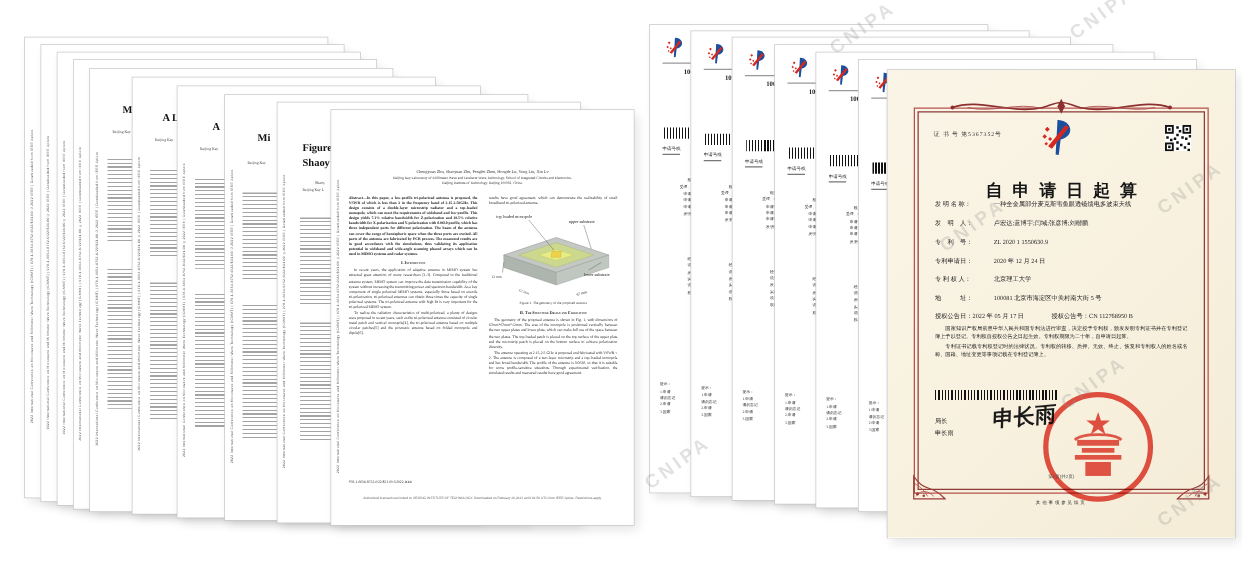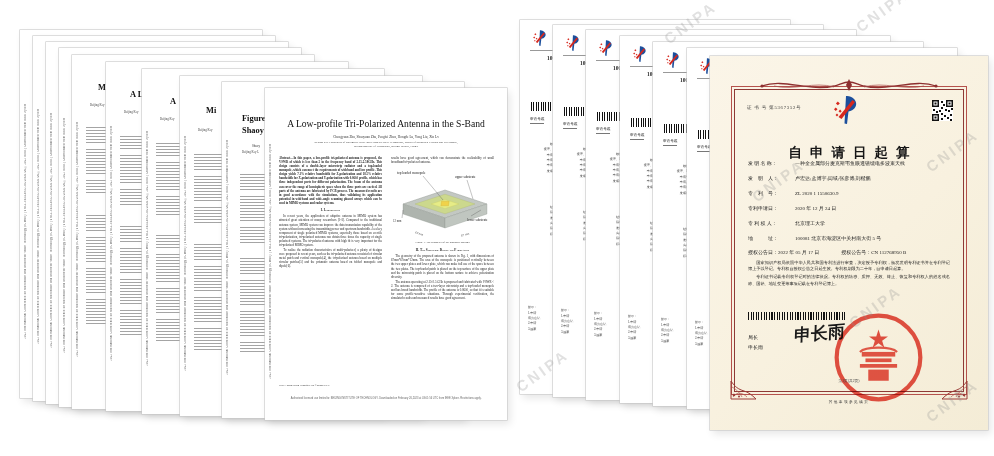--- a/index.html
+++ b/index.html
@@ -120,21 +120,20 @@
     <div class="bt" style="left:20px;top:32px;">Figure</div>
     <div class="bt" style="left:20px;top:44px;">Shaoy</div>
     <div class="ba" style="left:30px;top:62px;">Shaoy</div>
     <div class="bb" style="left:20px;top:68px;">Beijing Key L</div>
     <div class="ft" style="left:18px;top:92px;width:34px;height:70px;"></div>
     <div class="ft" style="left:18px;top:176px;width:34px;height:96px;"></div>
   </div>
 
   <div class="sheet" style="left:265px;top:88px;width:242px;height:332px;">
     <div class="side">2022 International Conference on Microwave and Millimeter Wave Technology (ICMMT) | 978-1-6654-8752-0/22/$31.00 ©2022 IEEE | Downloaded from IEEE Xplore</div>
-    <div class="ptitle">A Low-profile Tri-Polarized Antenna in the S-Band</div>
     <div class="pauth">Chengyuan Zhu, Shaoyuan Zhu, Pengfei Zhen, Hongde Lu, Yong Liu, Xin Lv</div>
     <div class="paff">Beijing Key Laboratory of Millimeter Wave and Terahertz Wave Technology, School of Integrated Circuits and Electronics,
 Beijing Institute of Technology, Beijing 100081, China.</div>
 
     <div class="col colL">
       <div class="habs">Abstract—In this paper, a low-profile tri-polarized antenna is proposed, the VSWR of which is less than 2 in the frequency band of 2.15-2.58GHz. This design consists of a double-layer microstrip radiator and a top-loaded monopole, which can meet the requirements of wideband and low profile. This design yields 7.1% relative bandwidth for Z-polarization and 18.5% relative bandwidth for X-polarization and Y-polarization with 0.06λ0 profile, which has three independent ports for different polarization. The beam of the antenna can cover the range of hemispheric space when the three ports are excited. All parts of the antenna are fabricated by PCB process. The measured results are in good accordance with the simulations, thus validating its application potential in wideband and wide-angle scanning phased arrays which can be used in MIMO systems and radar systems.</div>
       <div class="phead">I.  Introduction</div>
       <p class="pp">In recent years, the application of adaptive antenna in MIMO system has attracted great attention of many researchers [1-3]. Compared to the traditional antenna system, MIMO system can improve the data transmission capability of the system without increasing the transmitting power and spectrum bandwidth. As a key component of single polarized MIMO systems, especially those based on erectile tri-polarization, tri-polarized antennas can obtain three times the capacity of single polarized systems. The tri-polarized antenna with high fit is very important for the tri-polarized MIMO system.</p>
       <p class="pp">To realize the radiation characteristics of multi-polarized, a plenty of designs were proposed in recent years, such as the tri-polarized antenna consisted of circular metal patch and vertical monopole[4], the tri-polarized antenna based on multiple circular patches[5] and the prismatic antenna based on folded monopole and dipole[6].</p>
     </div>

